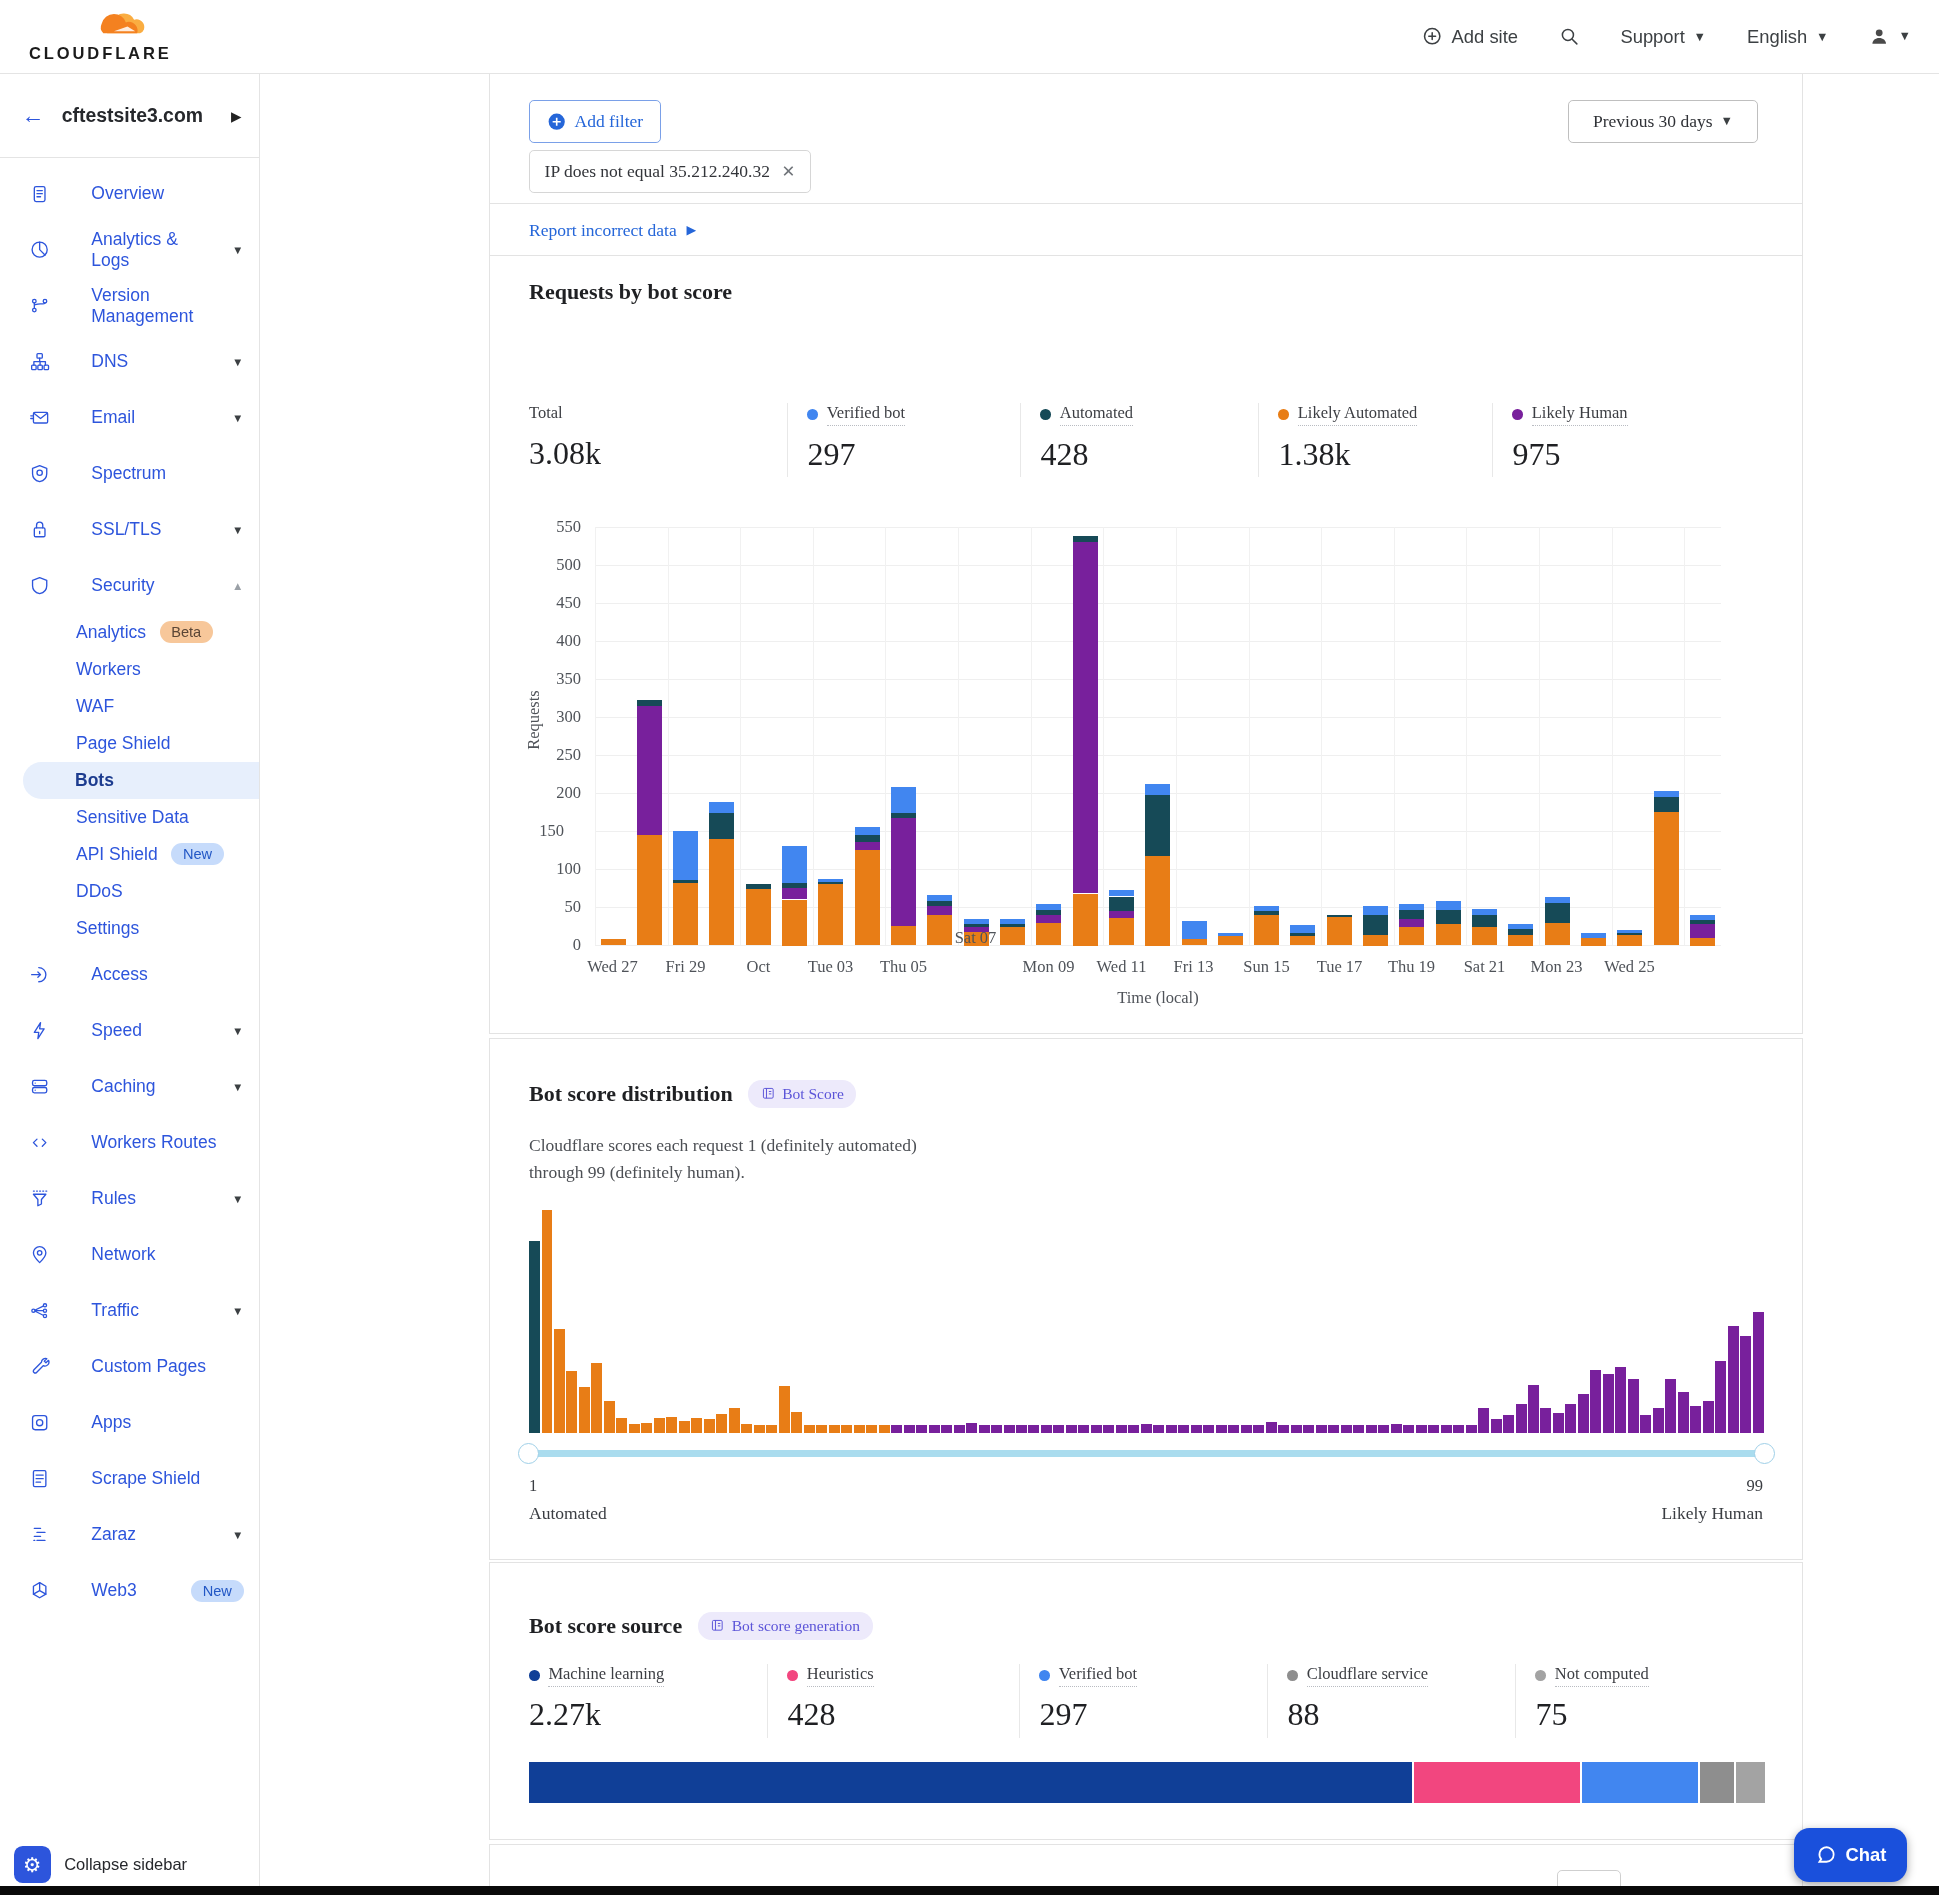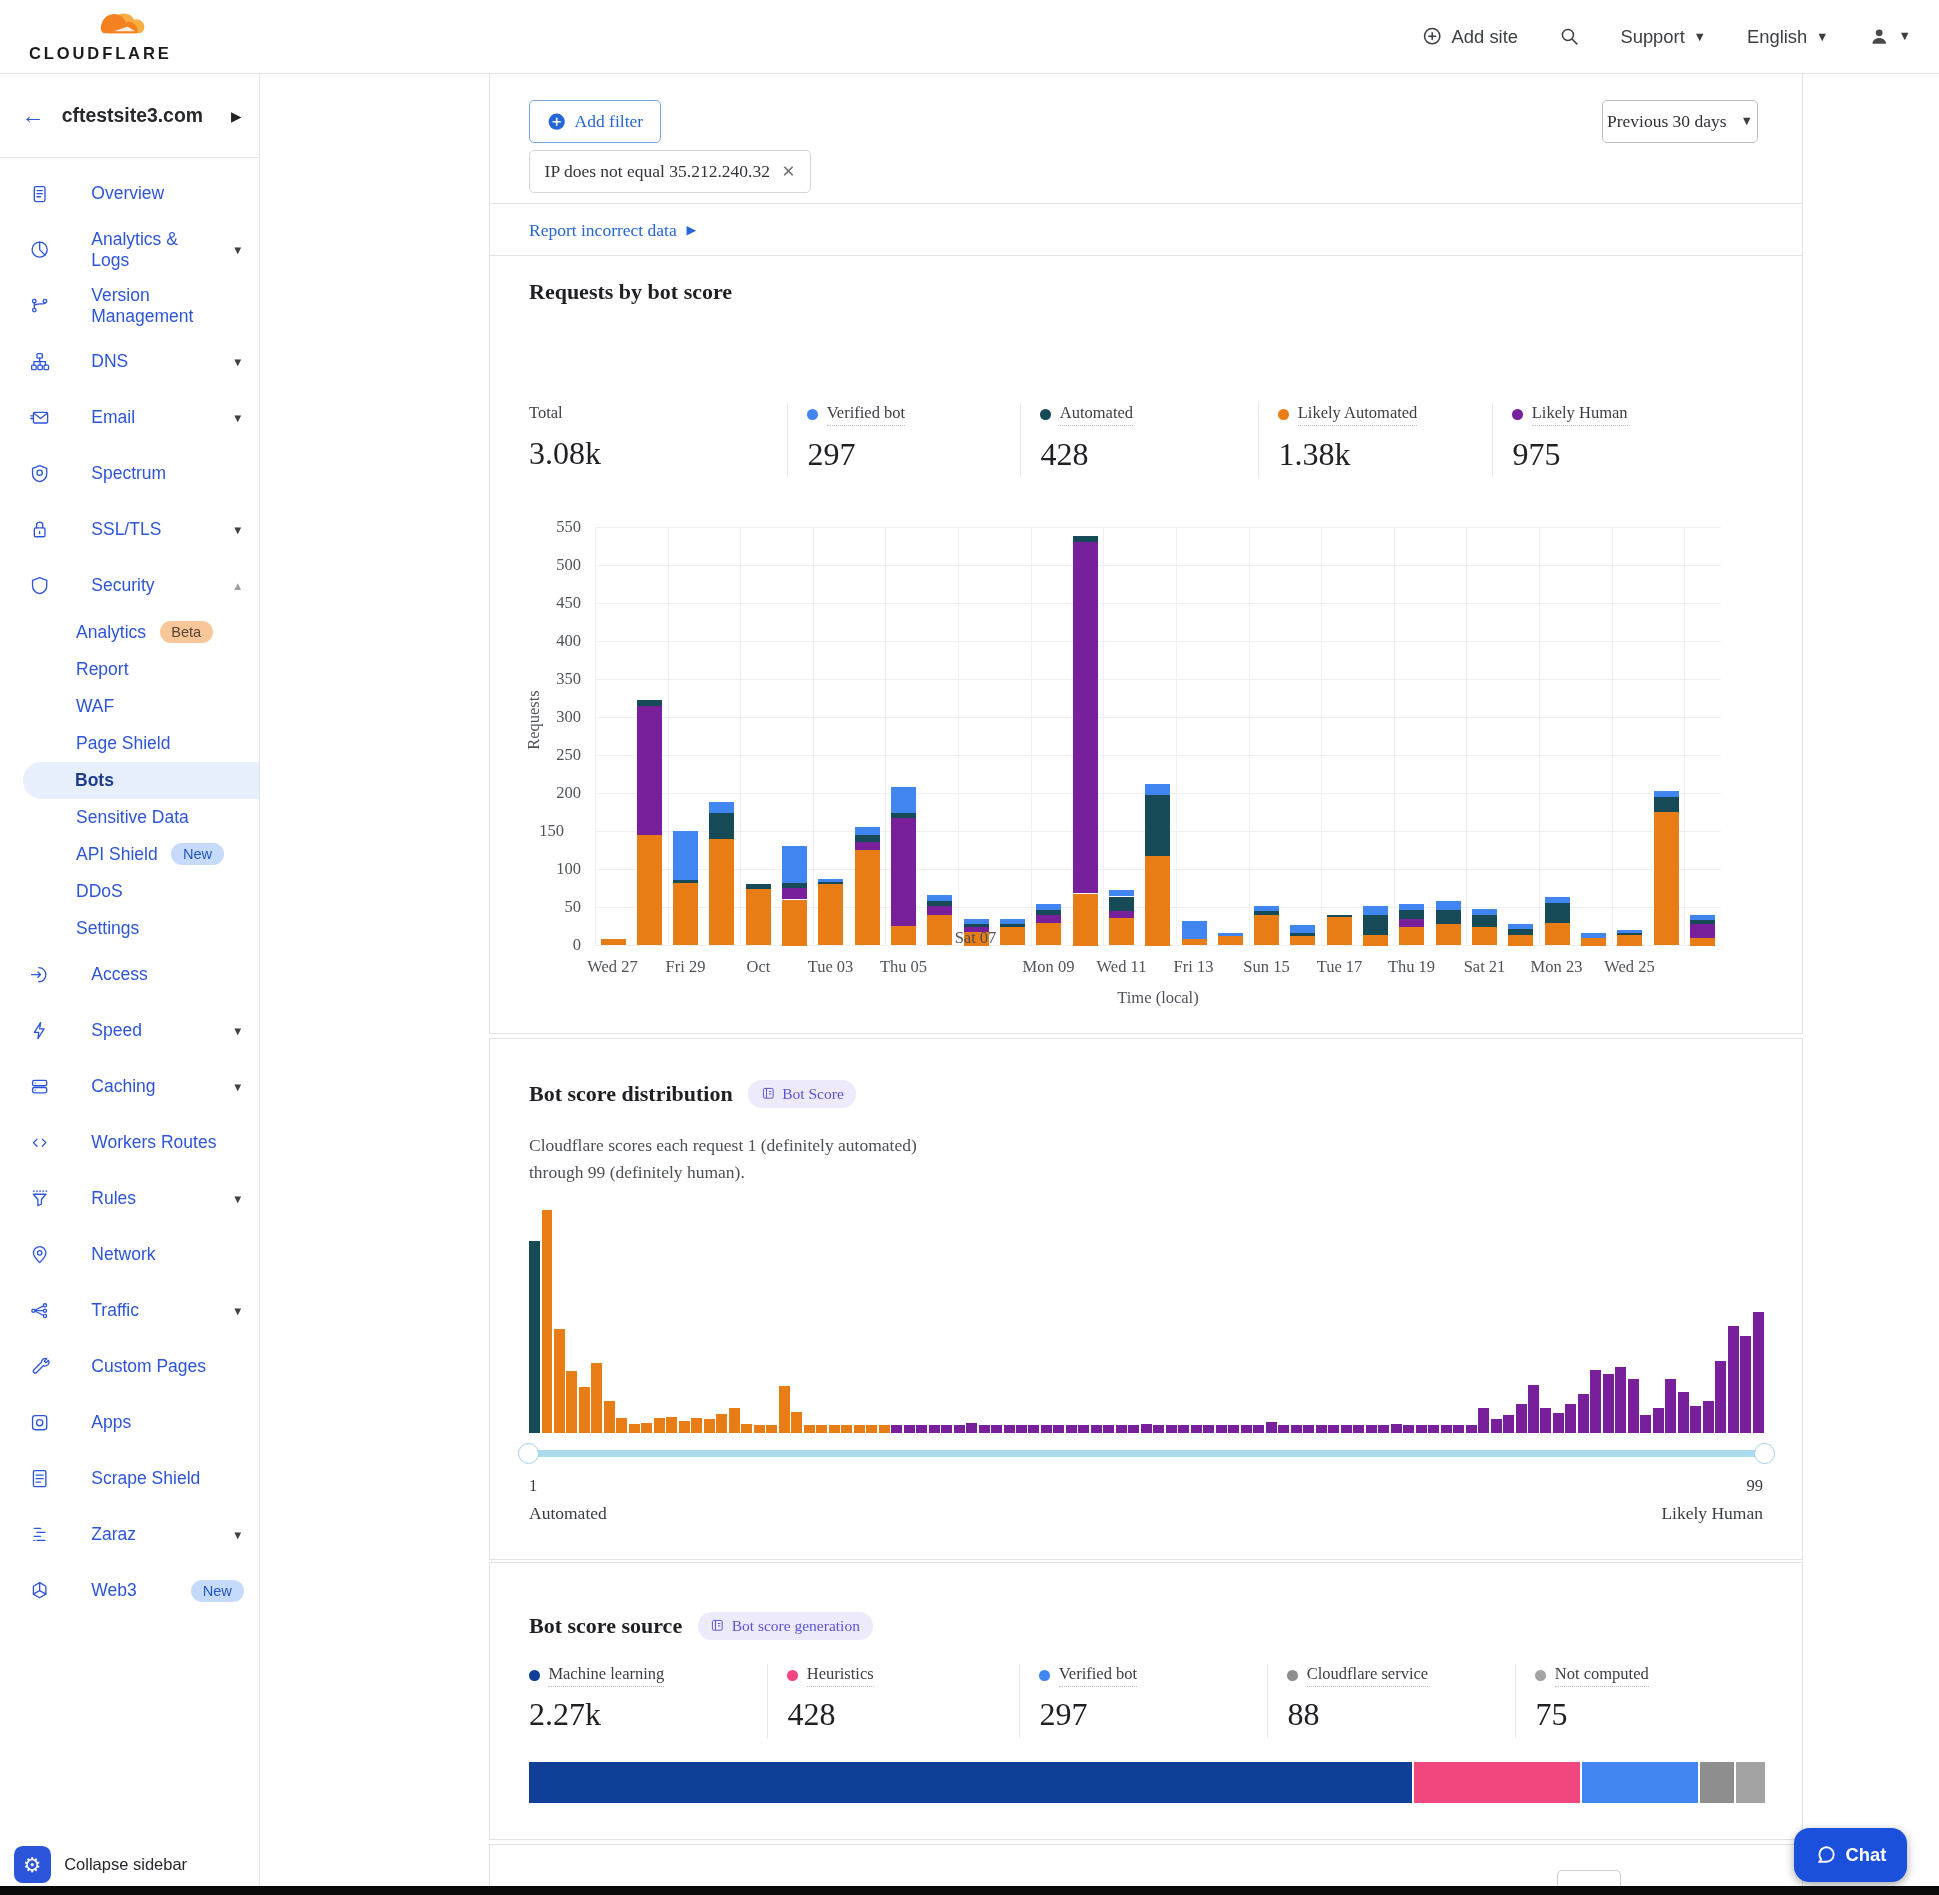--- a/index.html
+++ b/index.html
@@ -29,21 +29,21 @@
   .collapse-row{position:absolute;bottom:11.6px;left:13.6px;display:flex;align-items:center;gap:13.6px;}
   .gear-btn{width:37px;height:37px;border-radius:8.7px;background:#2d55dc;color:#fff;display:flex;align-items:center;justify-content:center;font-size:20.4px;cursor:pointer;}
   .collapse-label{font-size:16.5px;color:#26282c;}
   .content{position:absolute;left:489px;top:74px;width:1314px;font-family:Liberation Serif, serif;}
   .card{position:relative;background:#fff;border:1px solid #e3e3e3;box-sizing:border-box;}
   .card.first{border-top:none;}
   .btn{display:inline-flex;align-items:center;gap:8.7px;border-radius:4.9px;box-sizing:border-box;cursor:pointer;background:#fff;}
   .add-filter{position:absolute;left:39px;top:26px;height:43px;padding:0 16.5px;border:1px solid #7aa0e8;color:#2566d9;font-size:17.5px;}
   .chip{position:absolute;left:39px;top:76px;height:41px;padding:0 14.6px;border:1px solid #d6d6d6;border-radius:4.9px;display:inline-flex;align-items:center;gap:11.6px;font-size:17.5px;color:#33353a;background:#fff;}
   .chip-x{color:#71757a;font-size:16.5px;cursor:pointer;}
-  .range-btn{position:absolute;right:44px;top:26px;height:43px;padding:0 4px;border:1px solid #bfbfbf;color:#2f3136;font-size:17.5px;gap:14px;}
+  .range-btn{position:absolute;right:44px;top:26px;height:43px;padding:0 24px;border:1px solid #bfbfbf;color:#2f3136;font-size:17.5px;gap:8px;}
   .report-link{position:absolute;left:39px;top:15.5px;color:#2566d9;font-size:17.5px;display:flex;align-items:center;gap:9.7px;cursor:pointer;}
   .rep-arr{font-size:12.6px;}
   .card-title{position:absolute;left:39px;font-size:22px;font-weight:700;color:#1f2023;display:flex;align-items:center;gap:15.5px;}
   .card-desc{position:absolute;left:39px;font-size:17.5px;color:#4c4f54;line-height:27px;width:582px;}
   .tbadge{display:inline-flex;align-items:center;gap:6.8px;background:#edeafb;color:#5b54d8;font-size:15.5px;font-weight:400;padding:4.9px 12.6px;border-radius:13.6px;cursor:pointer;}
   .tbadge svg{width:14.6px;height:14.6px;stroke:#5b54d8;fill:none;stroke-width:1.6;}
   .stat{position:absolute;height:74px;box-sizing:border-box;}
   .stat.stat-div{border-left:1px solid #e8e8e8;padding-left:19.4px;}
   .stat-lbl{display:inline-flex;align-items:center;gap:8.7px;font-size:16.5px;color:#3c3e43;}
   .stat-lbl .txt{border-bottom:1.9px dotted #b9bcc2;padding-bottom:1.9px;}
@@ -180,21 +180,21 @@
           <path d="M12 3l8 3v6c0 5-4 8-8 9-4-1-8-4-8-9V6z"></path>
         </svg>
         <span class="nav-label">Security</span>
         <span class="nav-caret up" style="font-size: 11.6px;">▲</span>
       </div>
       <div class="nav-sub">
         <span>Analytics</span>
         <span class="badge beta">Beta</span>
       </div>
       <div class="nav-sub">
-        <span>Report</span>
+        <span>Workers</span>
       </div>
       <div class="nav-sub">
         <span>WAF</span>
       </div>
       <div class="nav-sub">
         <span>Page Shield</span>
       </div>
       <div class="nav-sub sel">
         <span>Bots</span>
       </div>

